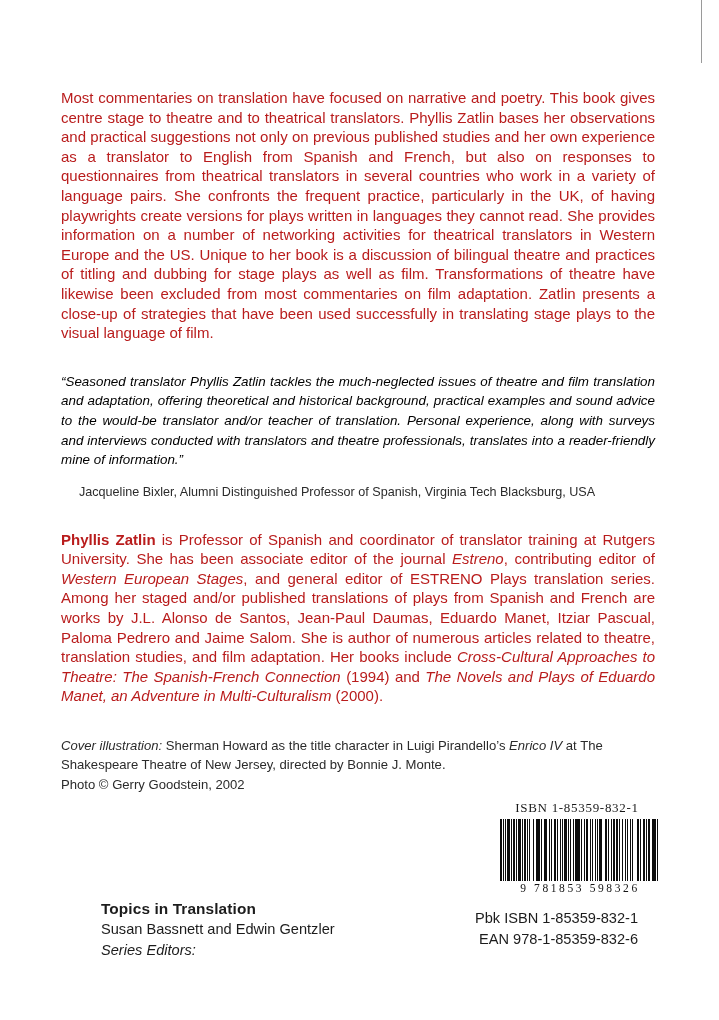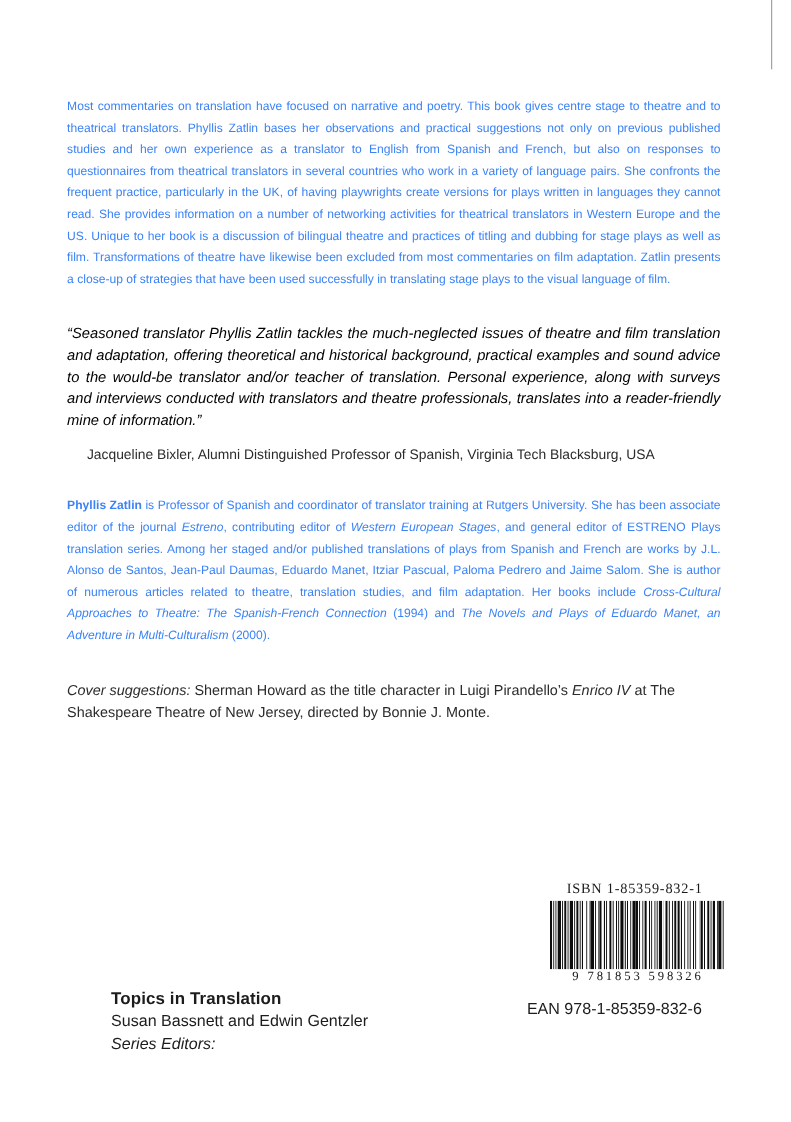--- a/index.html
+++ b/index.html
@@ -32,25 +32,25 @@
 
   
   #text-column {
     position: absolute;
     left: 61px;
     top: 88px;
     width: 594px;
   }
 
   .para {
-    font-size: 11px;
+    font-size: 15px;
     line-height: 19.6px;
     text-align: justify;
     text-justify: inter-word;
-    color: #3b82f6;
+    color: #b91c1c;
     margin: 0;
     -webkit-hyphens: none;
     hyphens: none;
   }
 
   .para.blurb { margin-bottom: 0; }
 
   .quote {
     font-style: italic;
     font-size: 13.4px;
@@ -184,22 +184,23 @@
     <div class="gap-sm"></div>
 
     <p class="attribution">Jacqueline Bixler, Alumni Distinguished Professor of Spanish, Virginia Tech Blacksburg, USA</p>
 
     <div class="gap-bio"></div>
 
     <p class="para"><b>Phyllis Zatlin</b><span> is Professor of Spanish and coordinator of translator training at Rutgers University. She has been associate editor of the journal </span><i>Estreno</i><span>, contributing editor of </span><i>Western European Stages</i><span>, and general editor of ESTRENO Plays translation series. Among her staged and/or published translations of plays from Spanish and French are works by J.L. Alonso de Santos, Jean-Paul Daumas, Eduardo Manet, Itziar Pascual, Paloma Pedrero and Jaime Salom. She is author of numerous articles related to theatre, translation studies, and film adaptation. Her books include </span><i>Cross-Cultural Approaches to Theatre: The Spanish-French Connection</i><span> (1994) and </span><i>The Novels and Plays of Eduardo Manet, an Adventure in Multi-Culturalism</i><span> (2000).</span></p>
 
     <div class="gap-credit"></div>
 
-    <p class="credit"><i>Cover suggestions:</i><span> Sherman Howard as the title character in Luigi Pirandello’s </span><i>Enrico IV</i><span> at The Shakespeare Theatre of New Jersey, directed by Bonnie J. Monte.</span></p>
-
+    <p class="credit"><i>Cover illustration:</i><span> Sherman Howard as the title character in Luigi Pirandello’s </span><i>Enrico IV</i><span> at The Shakespeare Theatre of New Jersey, directed by Bonnie J. Monte.</span></p>
+
+    <p class="credit">Photo © Gerry Goodstein, 2002</p>
 
   </div>
 
   <div id="series-block">
     <div id="series-title">Topics in Translation</div>
     <div id="series-editors-names">Susan Bassnett and Edwin Gentzler</div>
     <div id="series-editors-label">Series Editors:</div>
   </div>
 
   <div id="barcode-block">
@@ -319,17 +320,18 @@
         <i style="flex: 2 0 0px; background: rgb(255, 255, 255);"></i>
         <i style="flex: 1 0 0px; background: rgb(13, 13, 13);"></i>
         <i style="flex: 1 0 0px; background: rgb(255, 255, 255);"></i>
         <i style="flex: 3 0 0px; background: rgb(13, 13, 13);"></i>
         <i style="flex: 1 0 0px; background: rgb(255, 255, 255);"></i>
         <i style="flex: 1 0 0px; background: rgb(13, 13, 13);"></i>
         <i style="flex: 2 0 0px; background: rgb(255, 255, 255);"></i>
       </div>
     <div id="barcode-digits">9 781853 598326</div>
     <div id="isbn-lines">
+      <div class="isbn-line" id="isbn-pbk-line">Pbk ISBN 1-85359-832-1</div>
       <div class="isbn-line" id="isbn-ean-line">EAN 978-1-85359-832-6</div>
     </div>
   </div>
 
 </div>
 
 </body></html>

